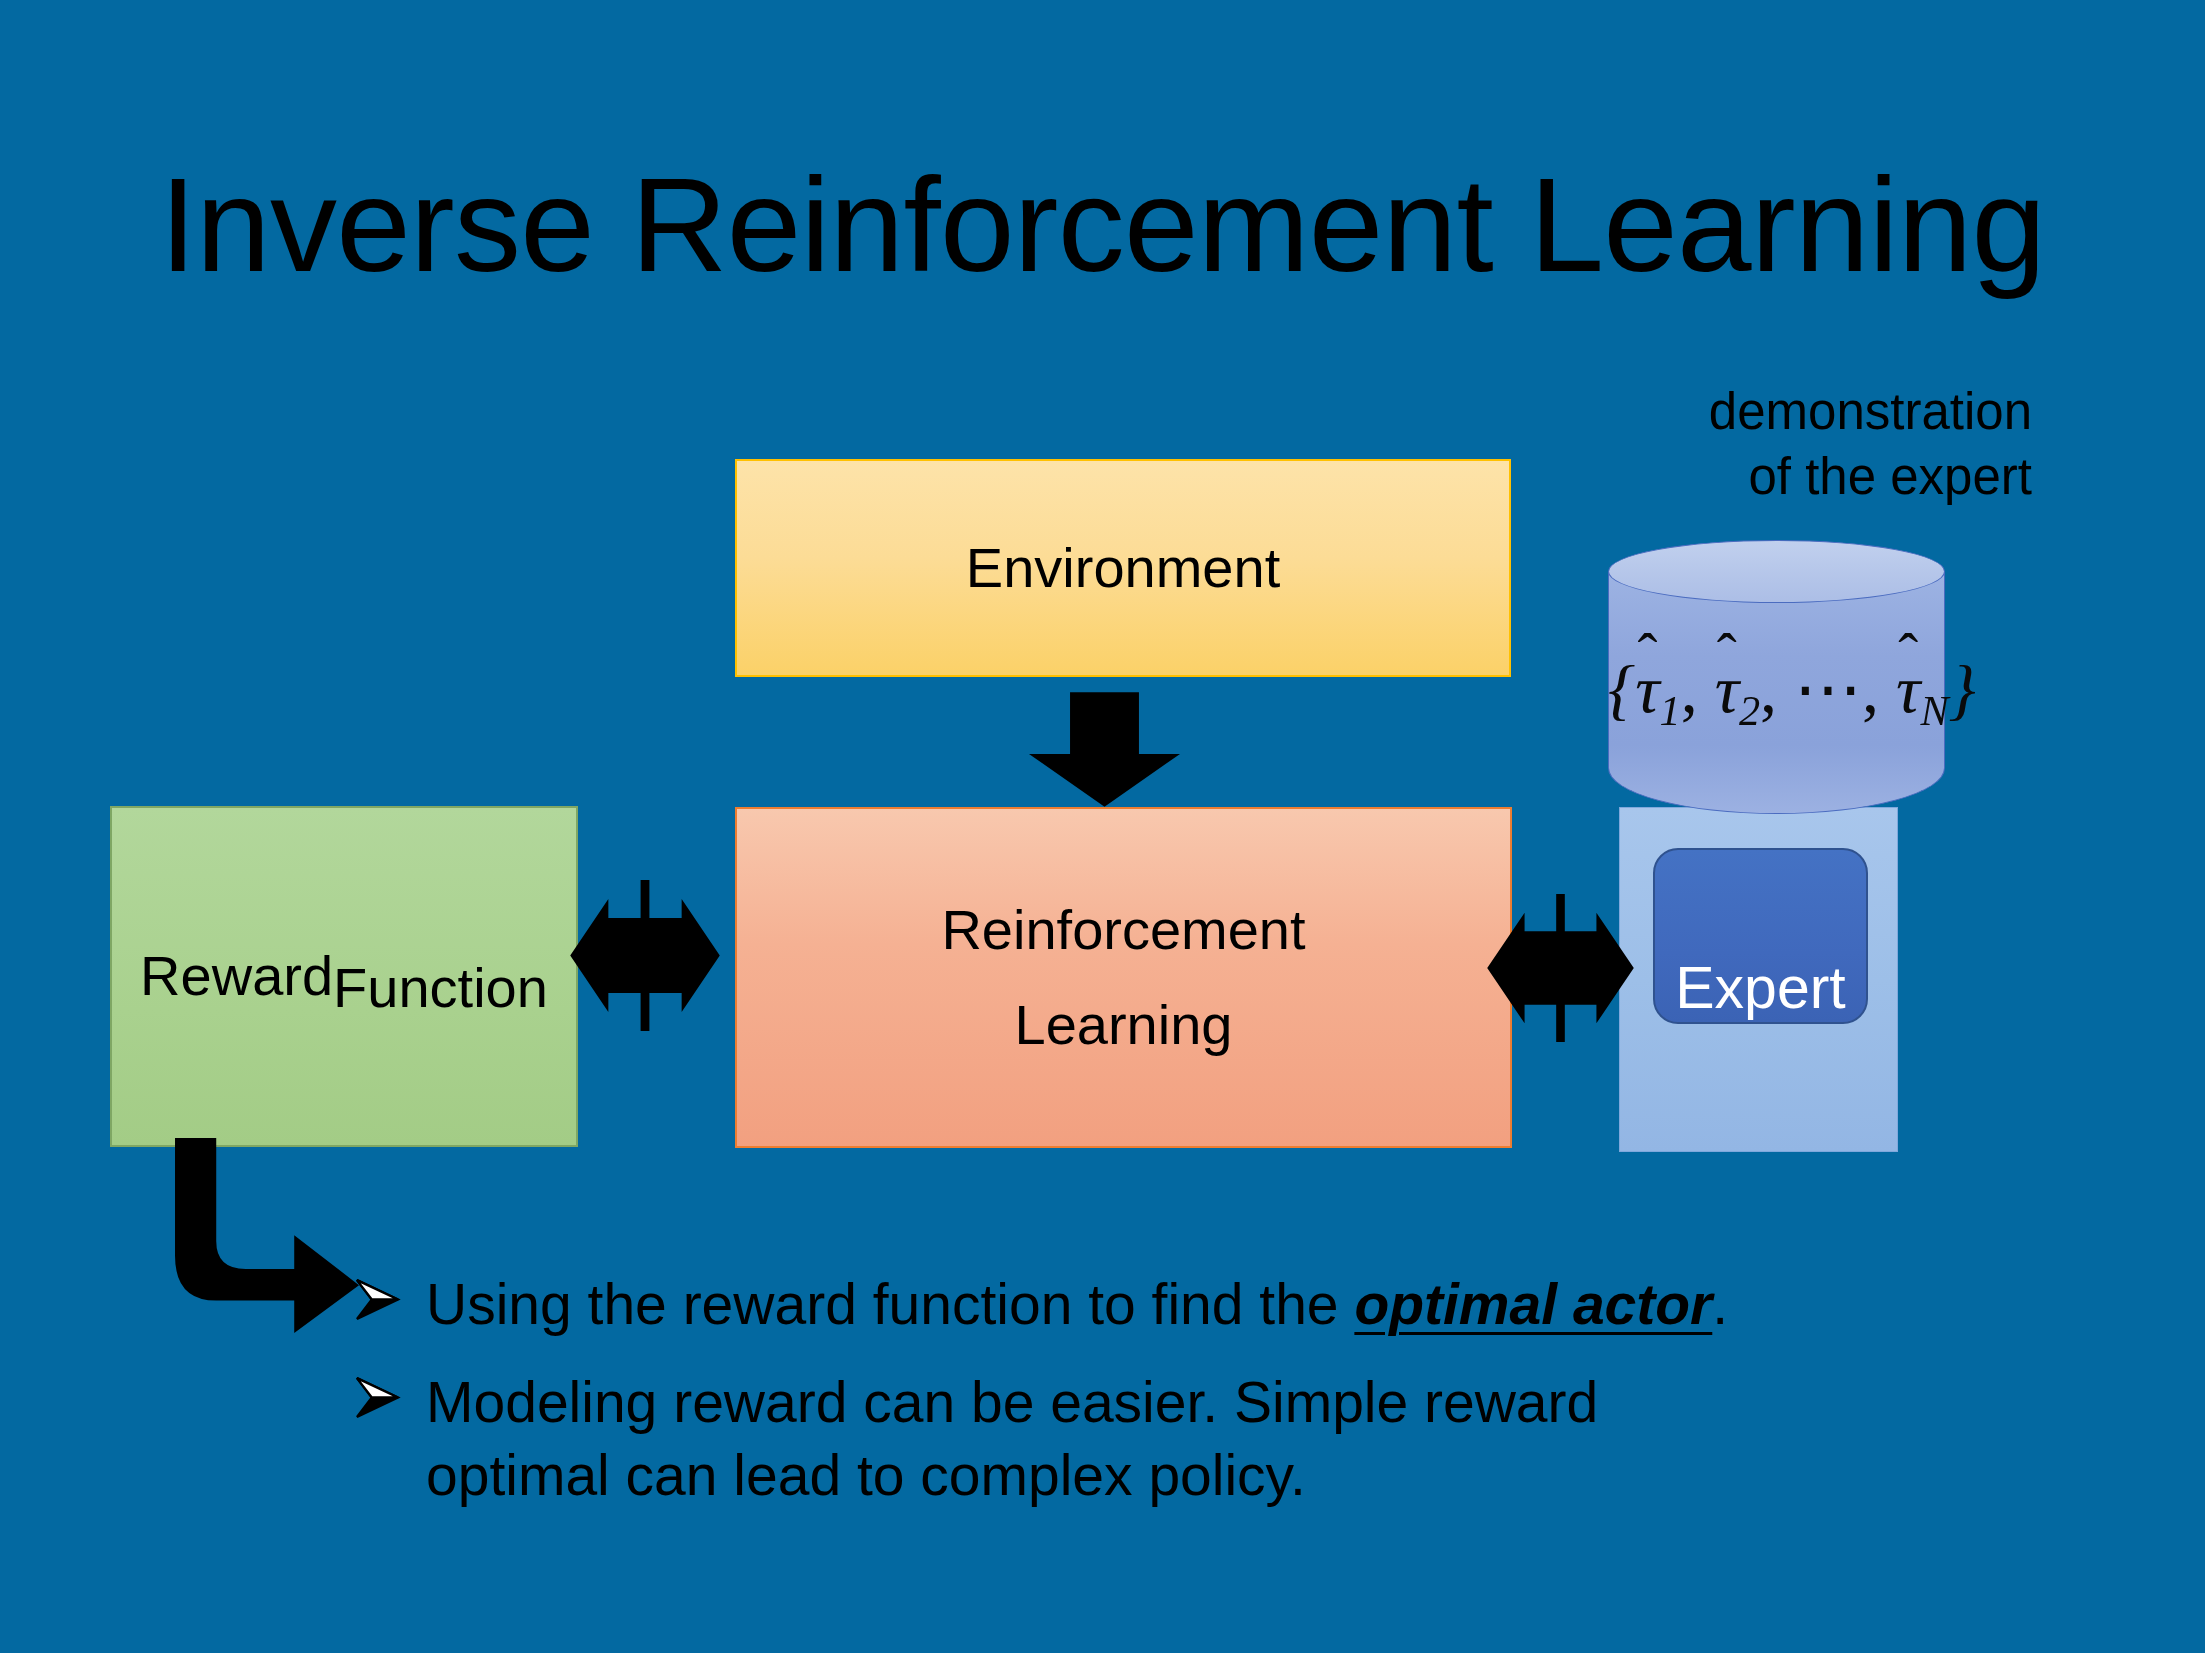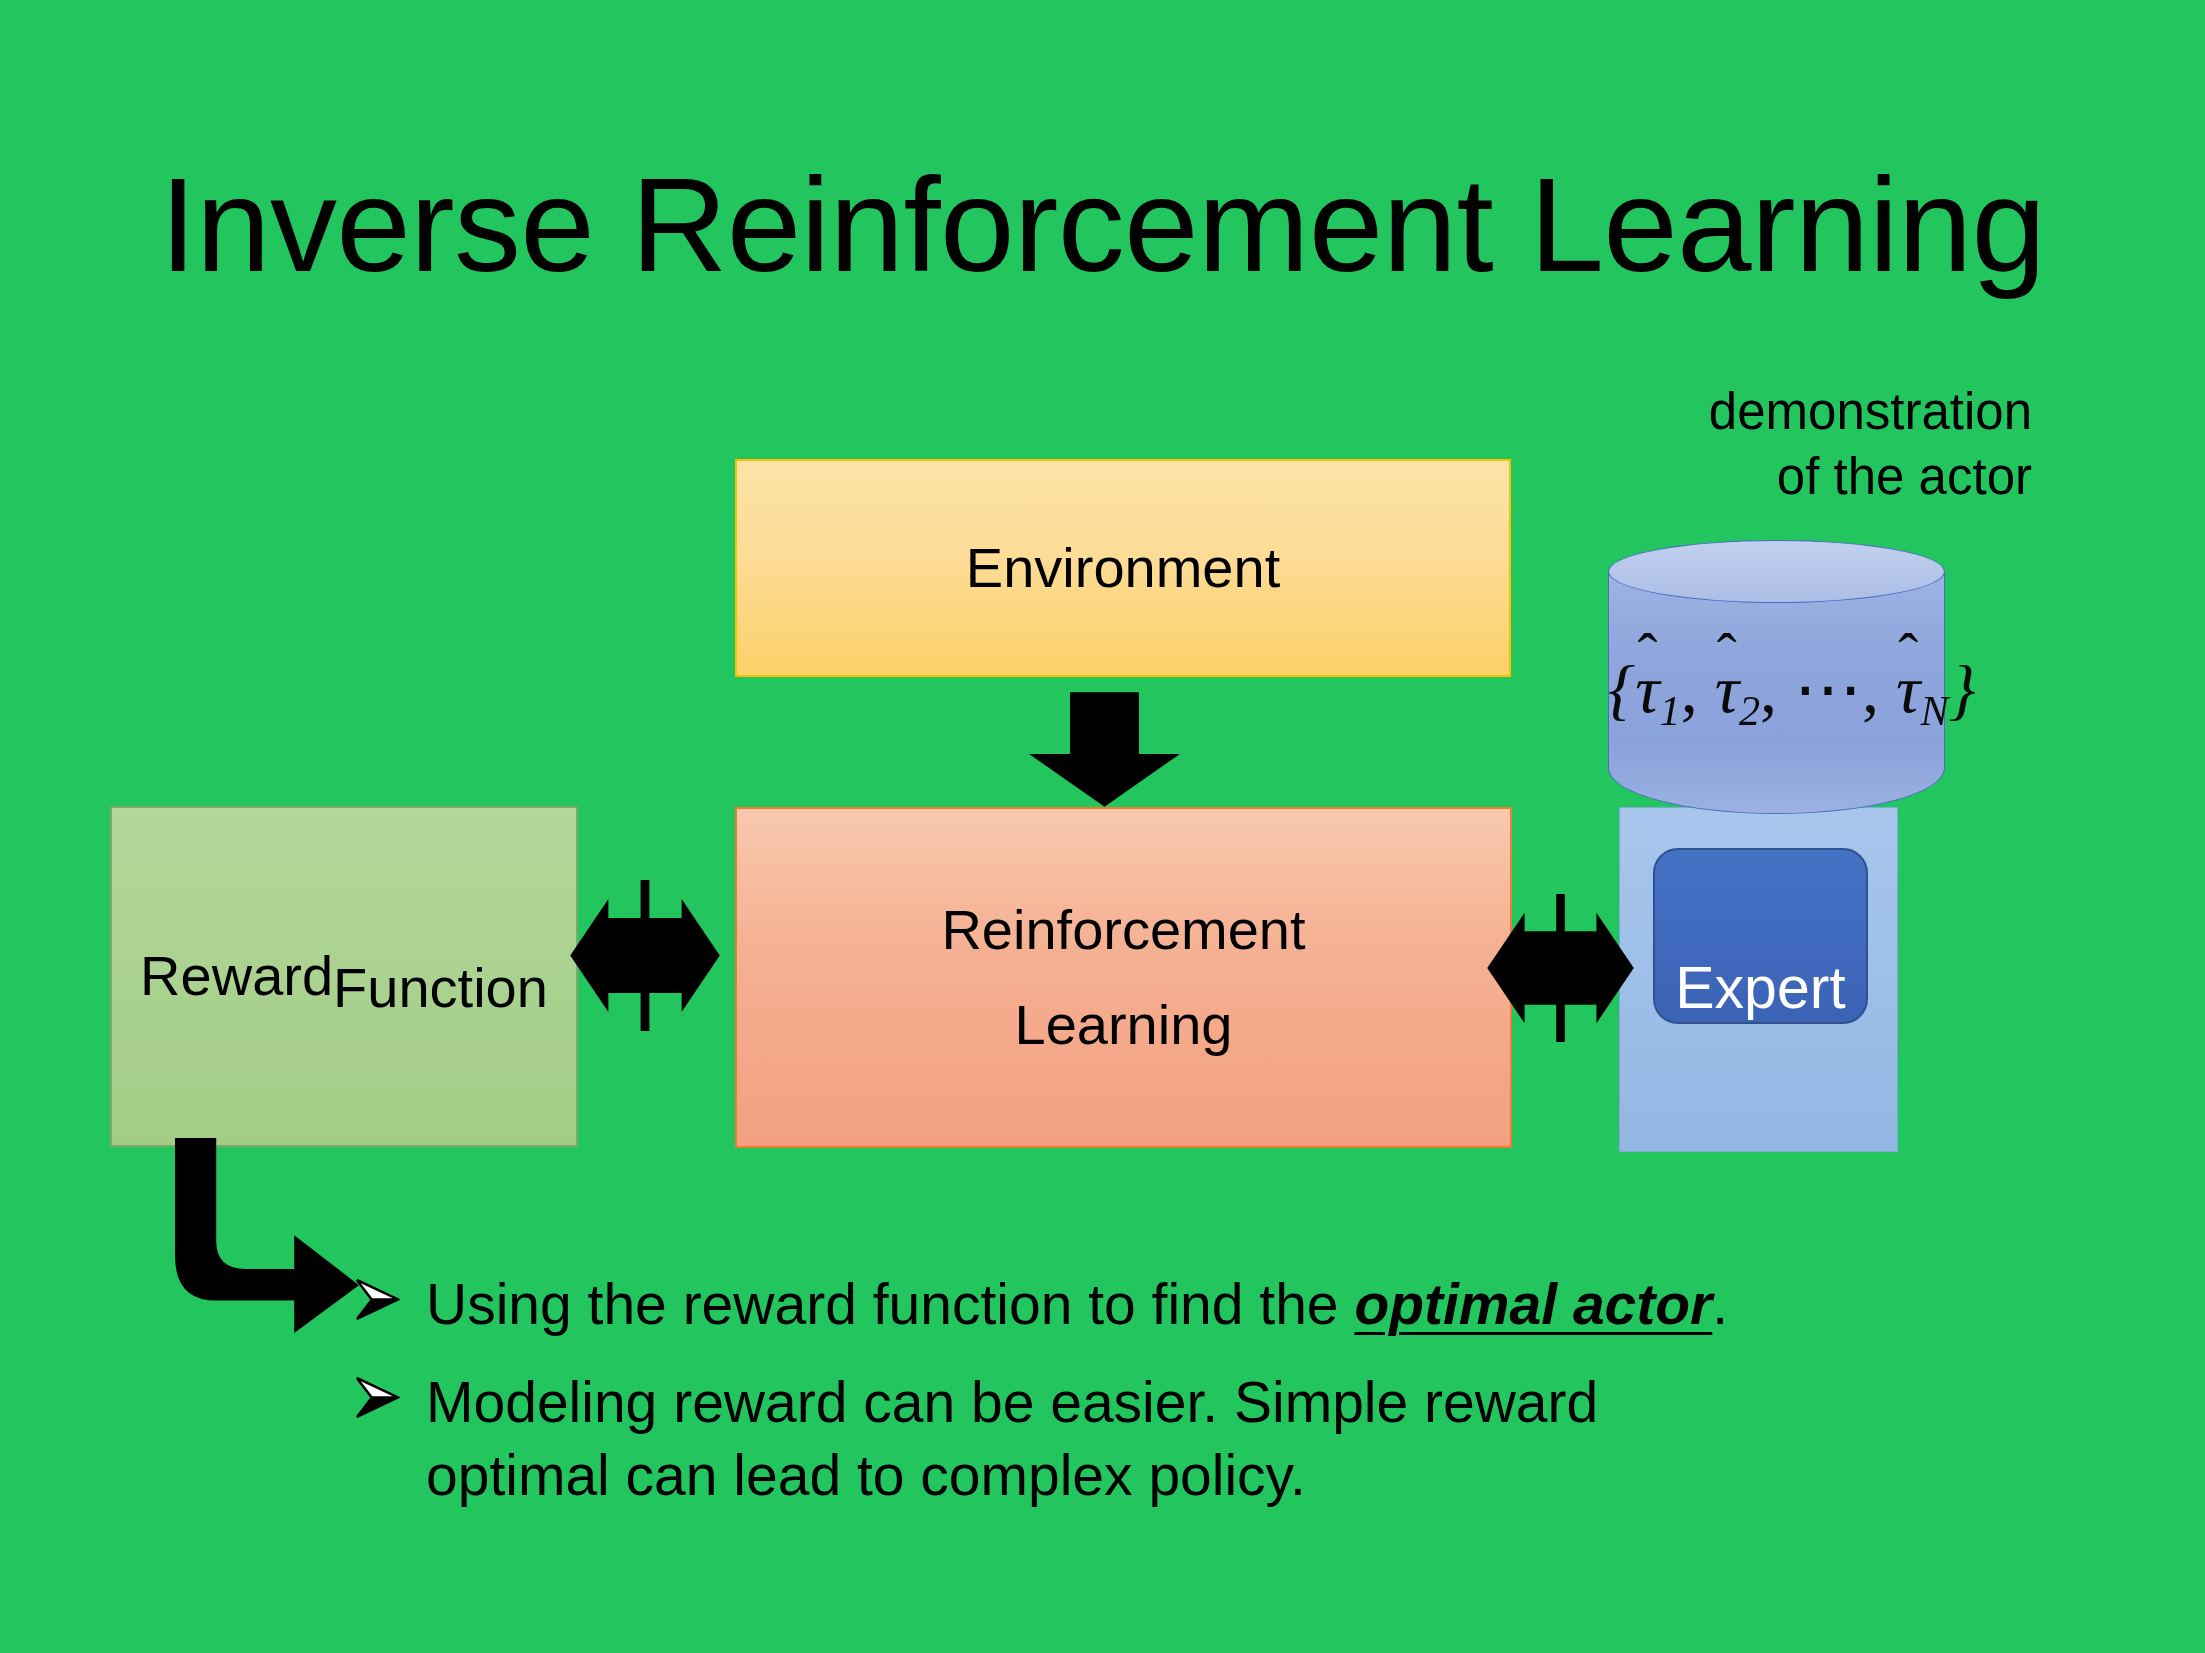--- a/index.html
+++ b/index.html
@@ -15,21 +15,21 @@
     font-family: "Liberation Sans", sans-serif;
     color: #000000;
     -webkit-font-smoothing: antialiased;
   }
 
   .slide {
     position: absolute;
     left: 0; top: 0;
     width: 2205px;
     height: 1654px;
-    background: #22c55e;
+    background: #0369a1;
   }
 
   
   #slide-title {
     position: absolute;
     left: 110px;
     top: 158px;
     width: 1985px;
     text-align: center;
     font-size: 134px;
@@ -251,21 +251,21 @@
   </div>
 
   <div id="expert-panel"></div>
 
   <div id="expert-chip">
     <span>Expert</span>
   </div>
 
   <div id="demo-caption">
     <div>demonstration</div>
-    <div>of the actor</div>
+    <div>of the expert</div>
   </div>
 
   <div id="cylinder">
     <div id="cyl-body"></div>
     <div id="cyl-top"></div>
     <div id="cyl-label">
       <span class="mi">{</span><span class="hat mi"><span class="hatmark">̂</span><span>τ</span></span><sub>1</sub><span>,</span>&nbsp;<span class="hat mi"><span class="hatmark">̂</span><span>τ</span></span><sub>2</sub><span>,</span>&nbsp;<span>⋯</span><span>,</span>&nbsp;<span class="hat mi"><span class="hatmark">̂</span><span>τ</span></span><sub>N</sub><span class="mi">}</span>
     </div>
   </div>
 

